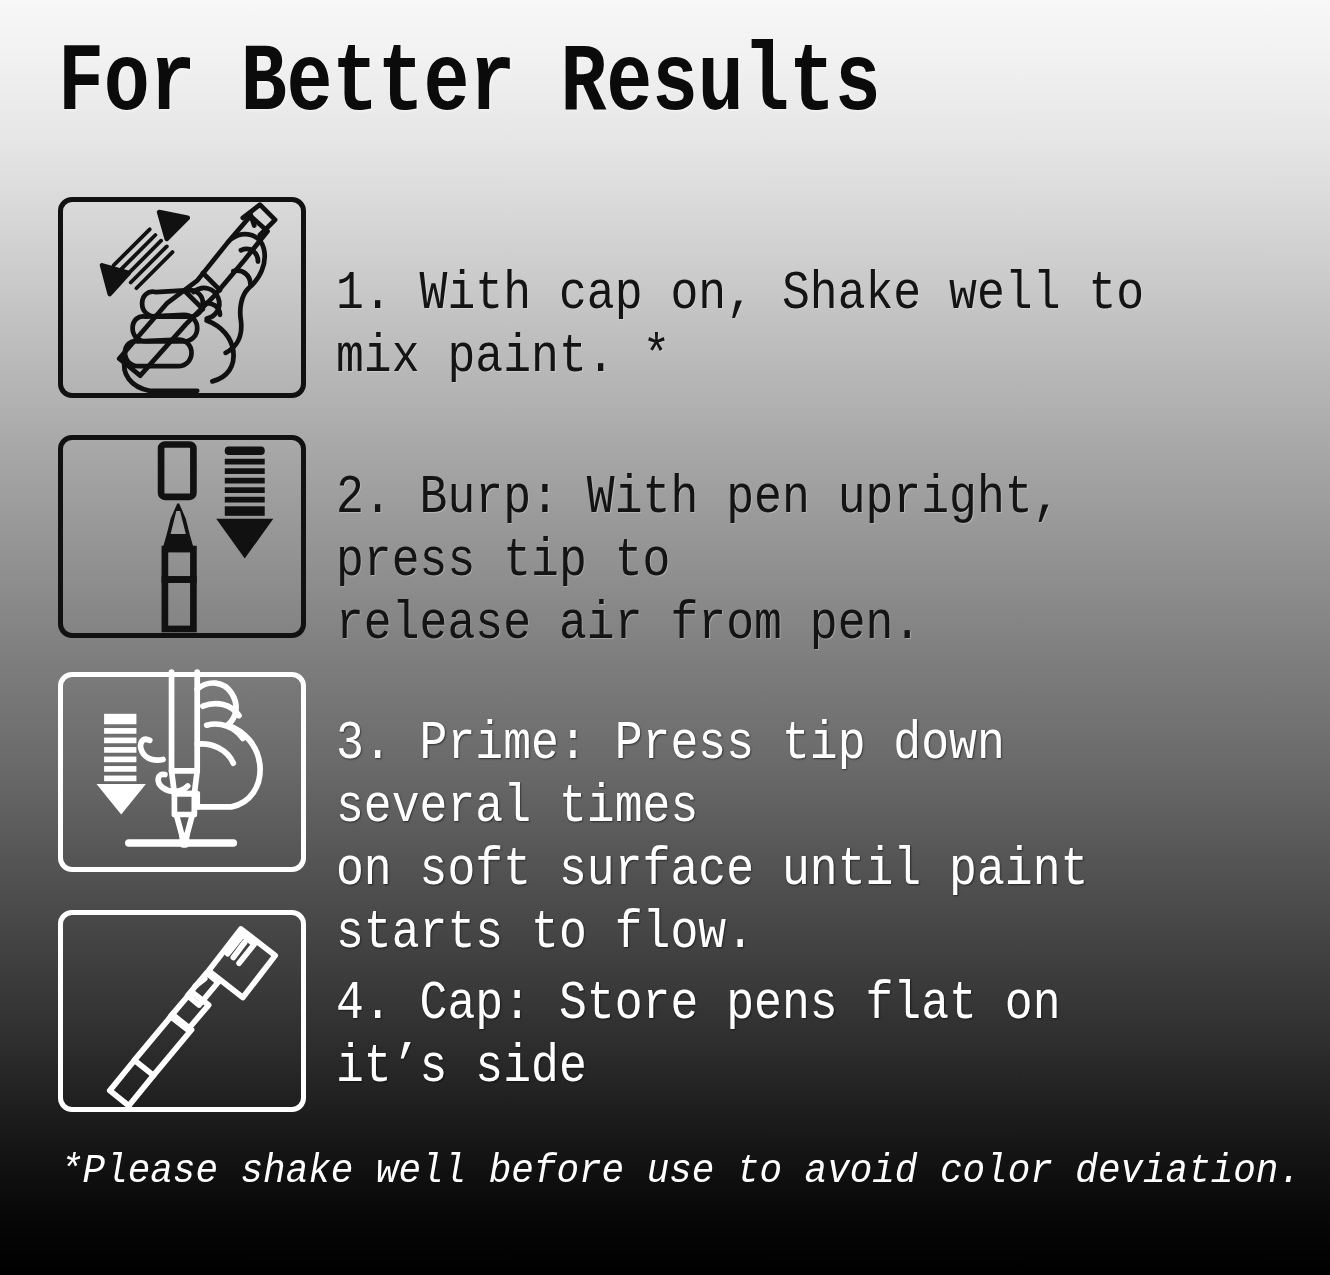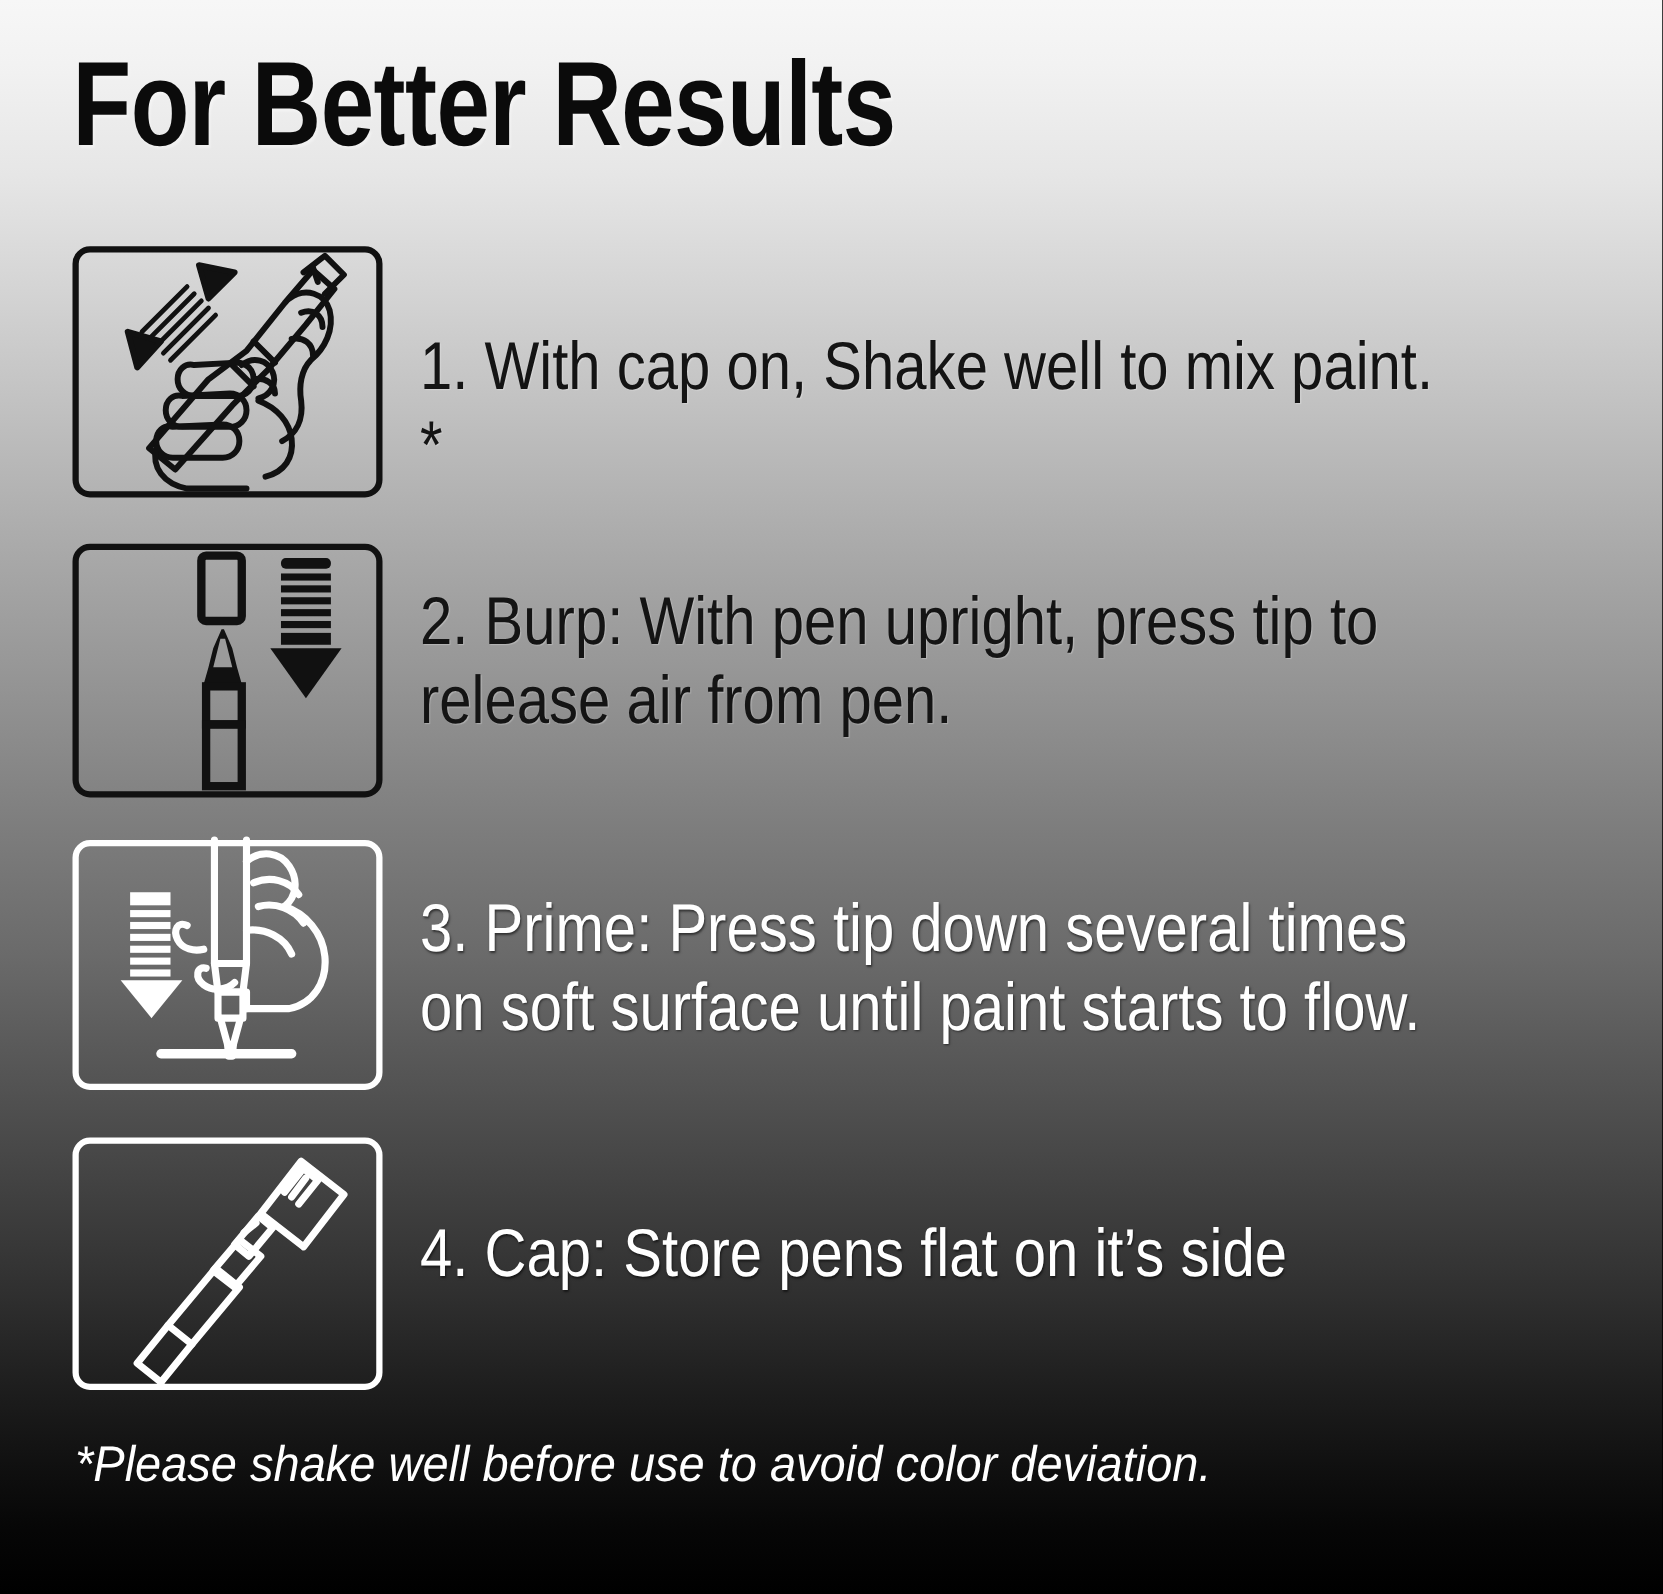--- a/index.html
+++ b/index.html
@@ -6,21 +6,21 @@
   html, body {
     margin: 0;
     padding: 0;
     background: #000;
   }
   .page {
     position: relative;
     width: 1330px;
     height: 1275px;
     overflow: hidden;
-    font-family: Liberation Sans, sans-serif;
+    font-family: Liberation Mono, monospace;
     background: linear-gradient(to bottom,
         #f7f7f7 0%,
         #f2f2f2 4%,
         #e6e6e6 11%,
         #d2d2d2 19%,
         #bdbdbd 27%,
         #a8a8a8 35%,
         #949494 43%,
         #7d7d7d 52%,
         #6a6a6a 60%,

